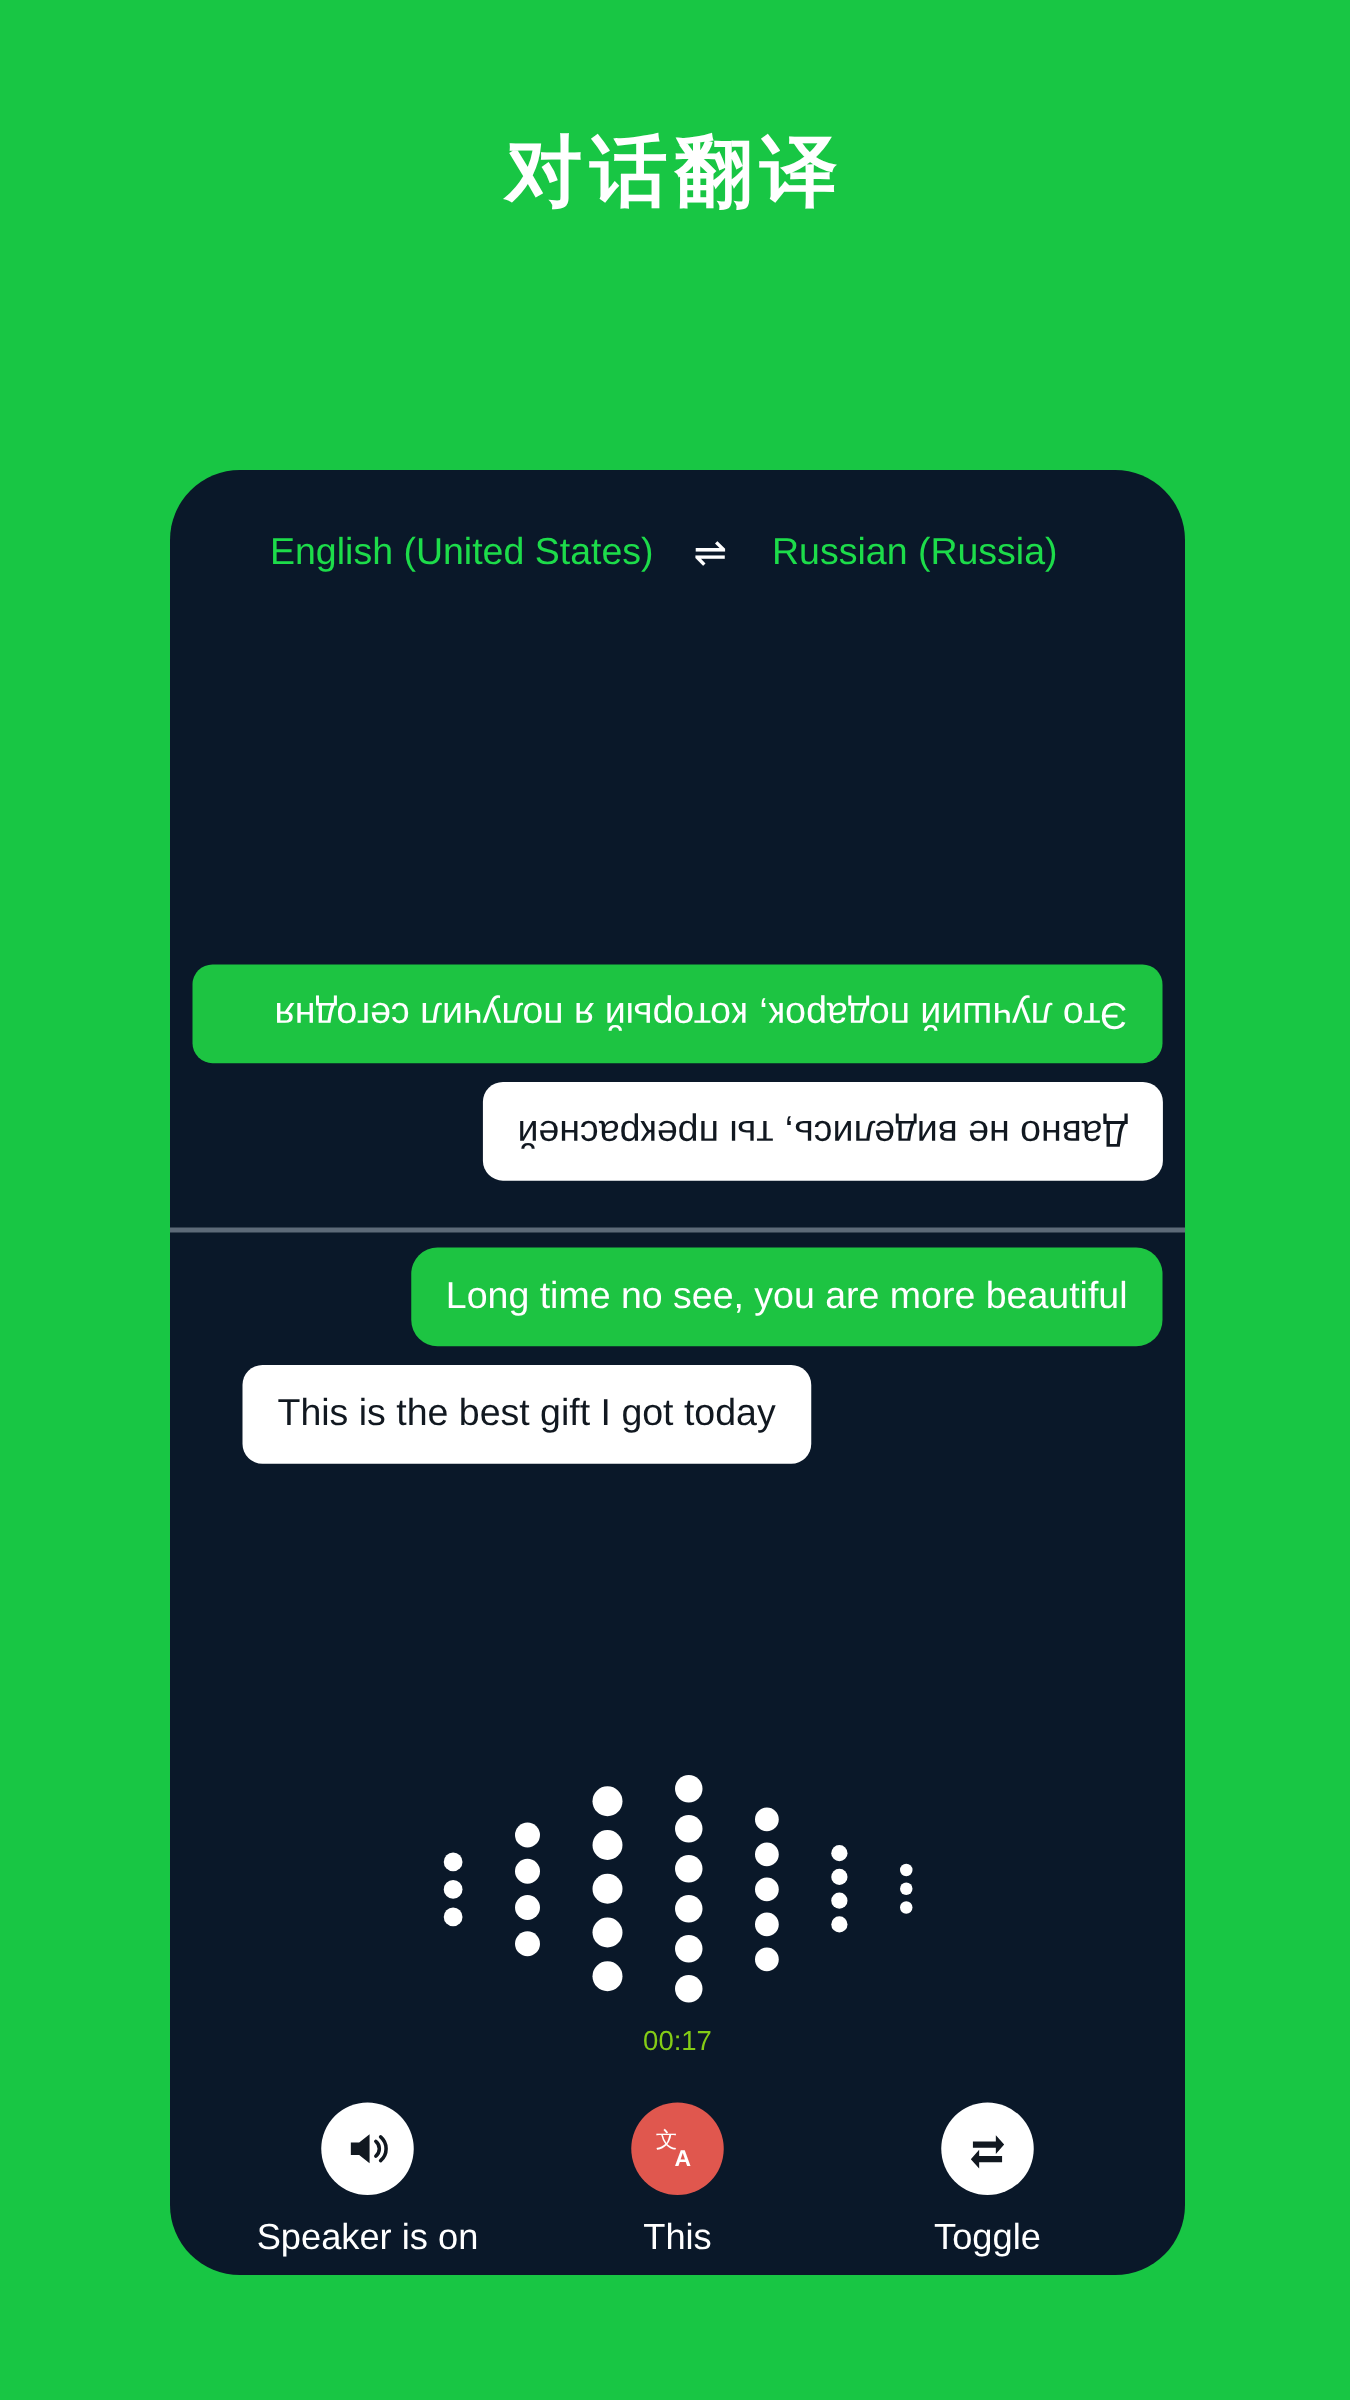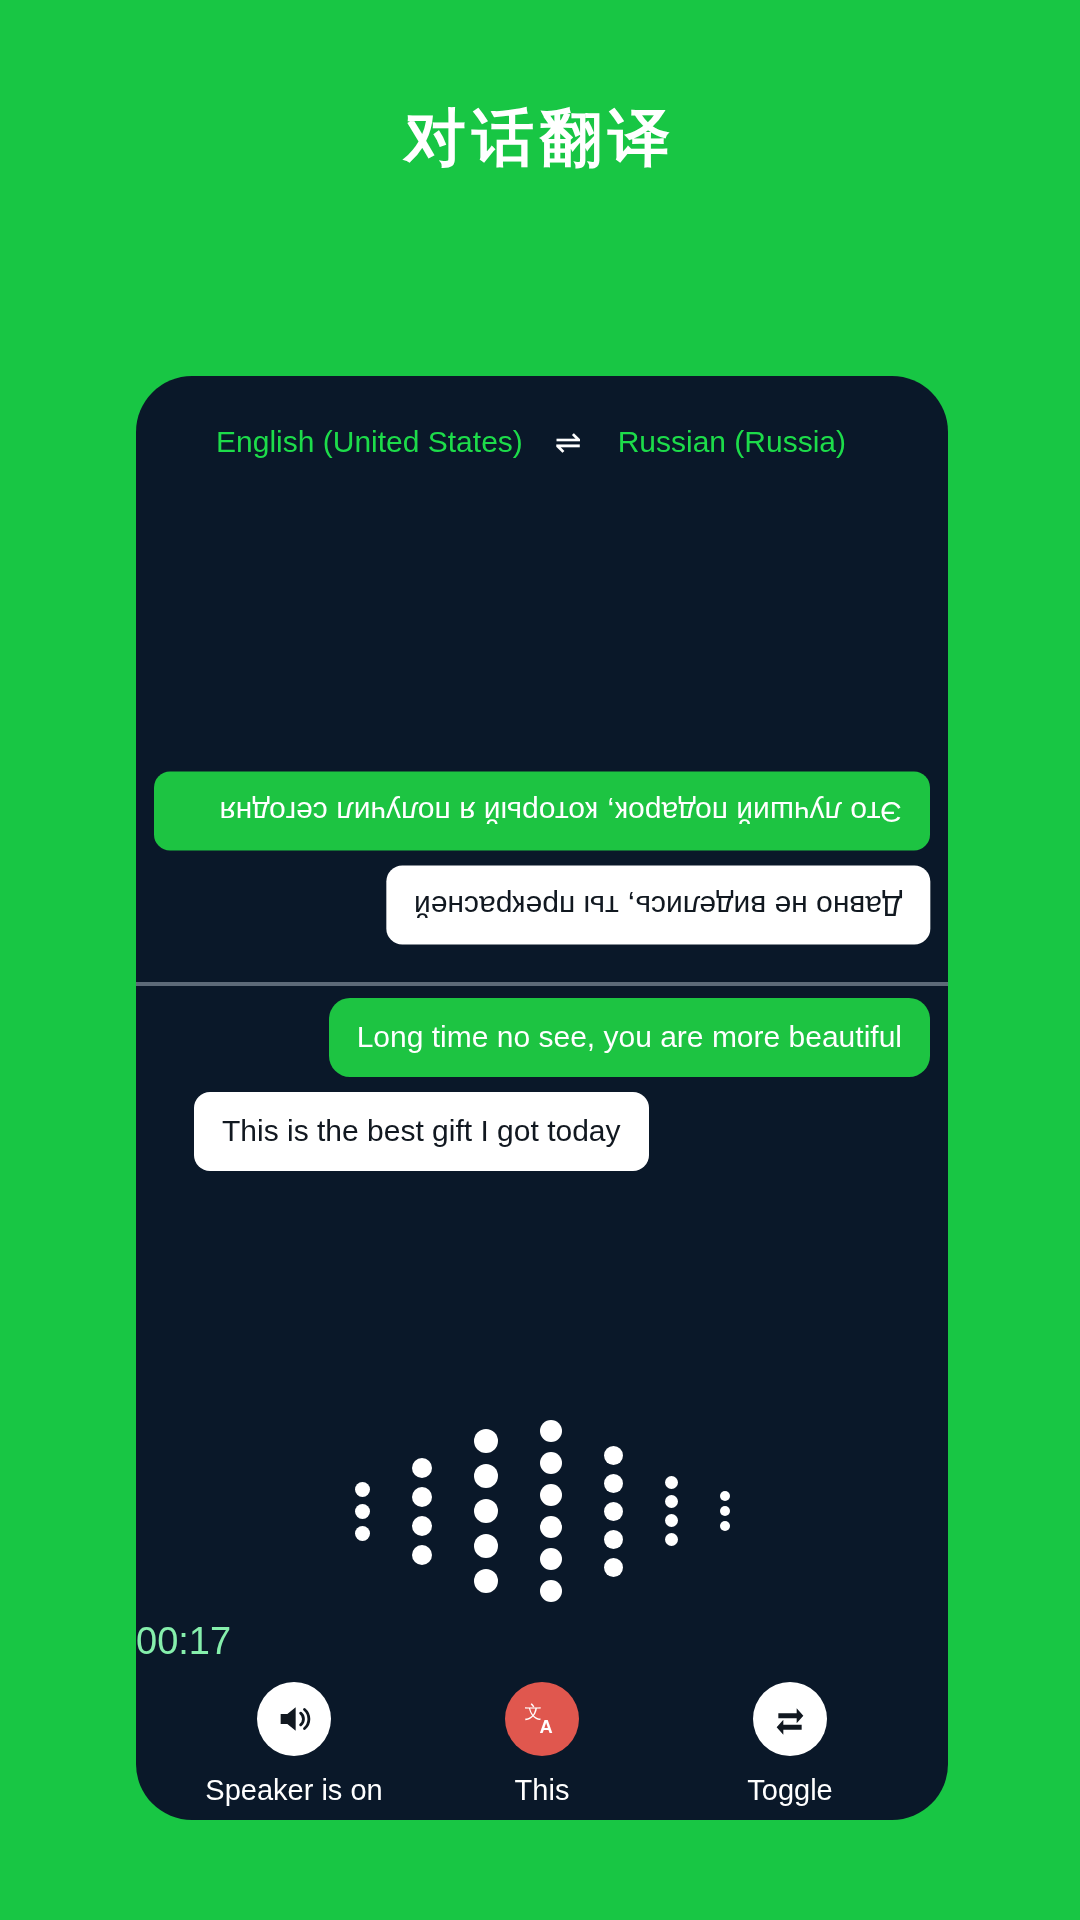--- a/index.html
+++ b/index.html
@@ -125,22 +125,23 @@
   .wave-dot {
     background: #ffffff;
     border-radius: 50%;
   }
 
   #timer {
     position: absolute;
     top: 1244px;
     left: 0;
     width: 100%;
-    color: #86efac;
-    font-size: 38px;
+    text-align: center;
+    color: #84cc16;
+    font-size: 22px;
   }
 
   
   #controls {
     position: absolute;
     top: 1306px;
     left: 0;
     width: 100%;
     display: flex;
     justify-content: space-around;

